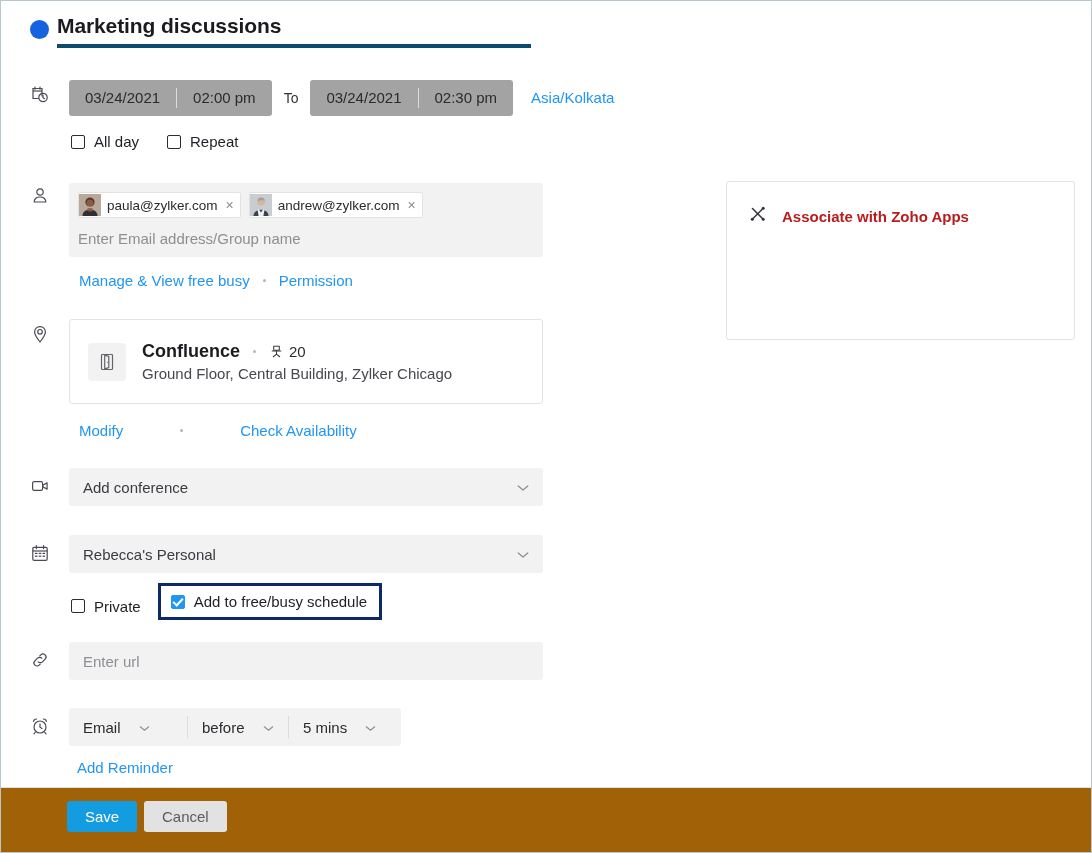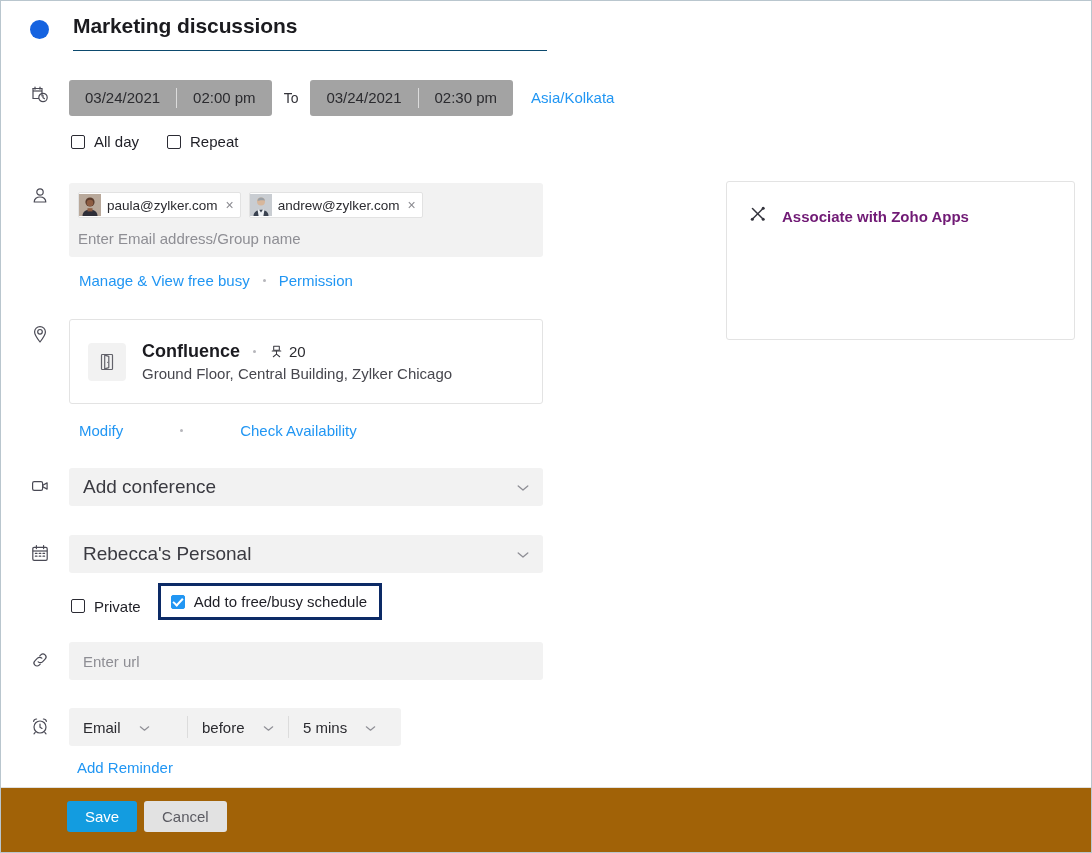--- a/index.html
+++ b/index.html
@@ -53,25 +53,25 @@
     position: absolute;
     left: 29px;
     top: 19px;
     width: 19px;
     height: 19px;
     border-radius: 50%;
     background: #1563e0;
   }
   .title-wrap {
     position: absolute;
-    left: 72px;
+    left: 56px;
     top: 12px;
     width: 474px;
-    border-bottom: 1px solid #0c4a6e;
-    padding-bottom: 11px;
+    border-bottom: 4px solid #0c4a6e;
+    padding-bottom: 5px;
   }
   .title-text {
     font-size: 21px;
     font-weight: bold;
     color: #1b1b1f;
     letter-spacing: -0.1px;
     line-height: 26px;
   }
 
   
@@ -269,21 +269,21 @@
     background: #f2f2f2;
     border-radius: 3px;
     display: flex;
     align-items: center;
     justify-content: space-between;
     padding: 0 14px 0 14px;
     box-sizing: border-box;
     cursor: pointer;
   }
   .select .val {
-    font-size: 19px;
+    font-size: 15px;
     color: #3a3a41;
   }
   .select .val.placeholder { color: #3a3a41; }
   .caret { color: #8e8e95; }
 
   
   .highlight {
     border: 3px solid #0c2a66;
     background: #ffffff;
     padding: 7px 12px 7px 10px;
@@ -343,21 +343,21 @@
   .assoc-head {
     display: flex;
     align-items: center;
     position: absolute;
     left: 21px;
     top: 22px;
   }
   .assoc-head .t {
     font-size: 15px;
     font-weight: bold;
-    color: #701a75;
+    color: #b91c1c;
     margin-left: 14px;
   }
   .assoc-list {
     position: absolute;
     left: 50px;
     top: 58px;
   }
   .assoc-item { margin-bottom: 18px; }
 
   

